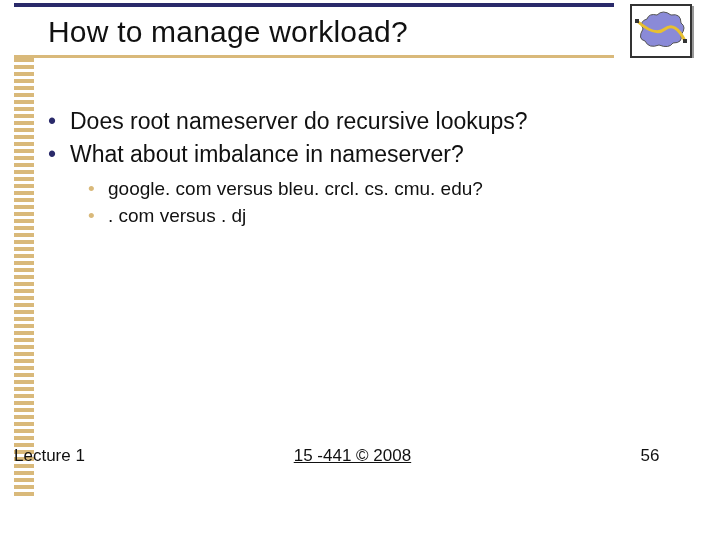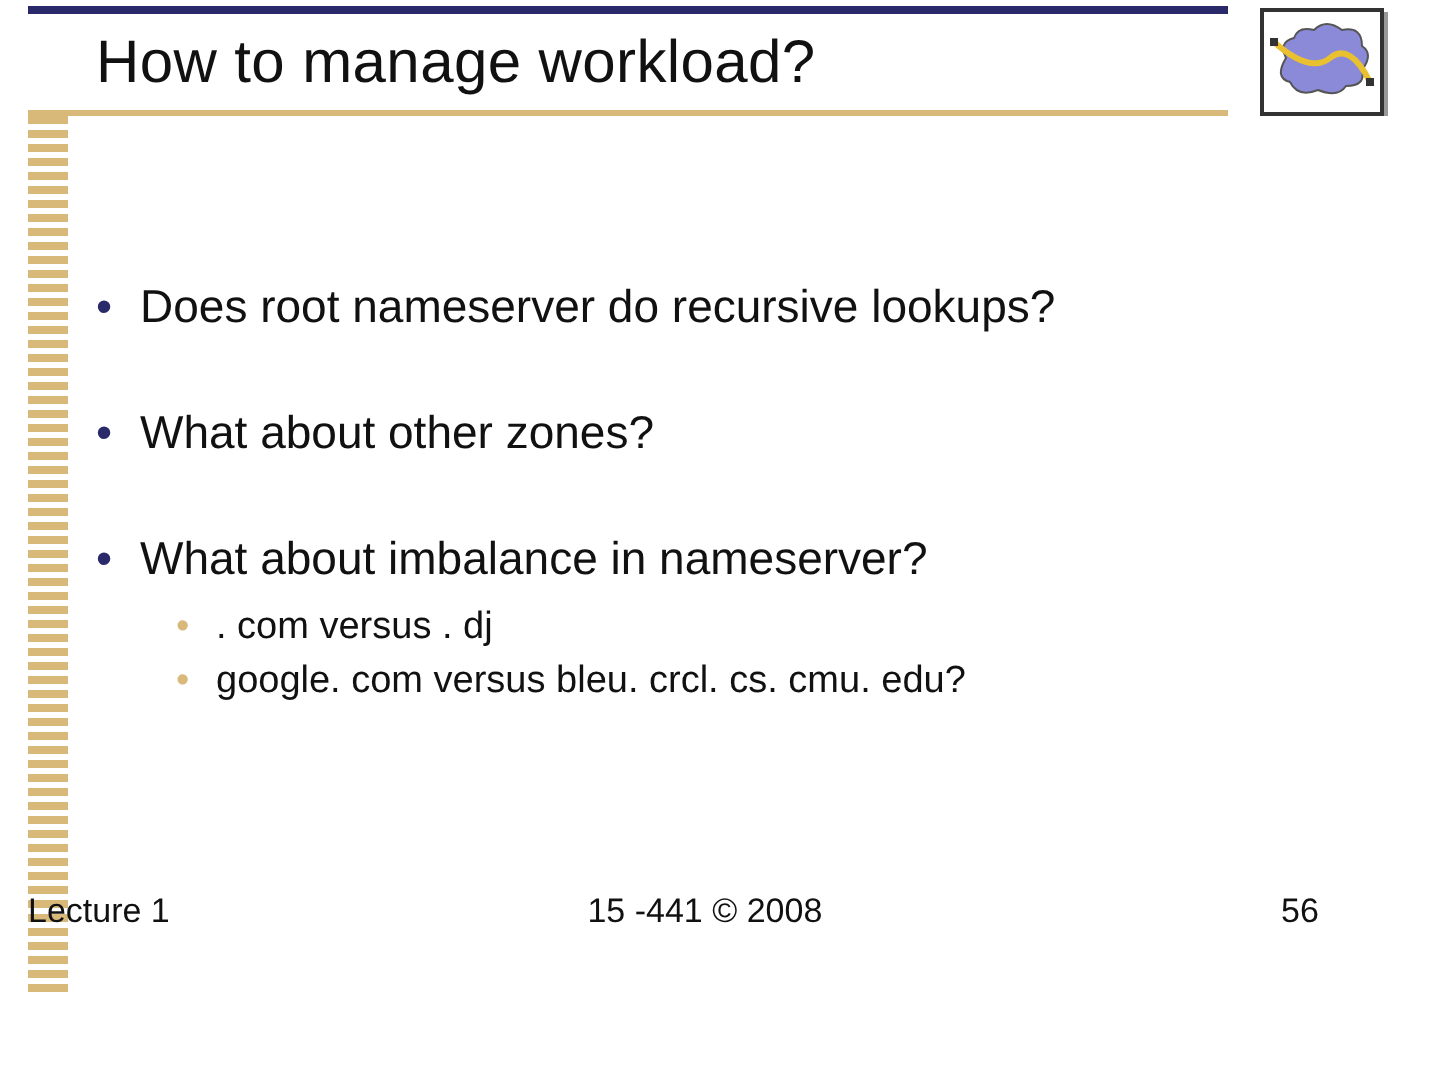--- a/index.html
+++ b/index.html
@@ -83,21 +83,20 @@
     list-style: none;
     padding: 0;
   }
   ul.lvl1 > li {
     position: relative;
     padding-left: 22px;
     font-size: 23px;
     color: #111;
     line-height: 1.35;
     margin-bottom: 2px;
-    margin-top: 32px;
   }
   ul.lvl1 > li::before {
     content: "•";
     position: absolute;
     left: 0;
     top: 0;
     color: #2a2a6a;
     font-size: 23px;
   }
   ul.lvl2 {
@@ -124,21 +123,21 @@
     left: 14px;
     right: 40px;
     bottom: 18px;
     display: flex;
     align-items: center;
     font-size: 17px;
     color: #111;
     z-index: 3;
   }
   .footer .left { flex: 0 0 auto; }
-  .footer .center { flex: 1 1 auto; text-align: center; }
+  .footer .center { flex: 1 1 auto; text-align: center; text-decoration: underline; }
   .footer .right { flex: 0 0 auto; min-width: 60px; text-align: center; }
   .white-mask {
     position: absolute;
     left: 34px;
     top: 58px;
     width: 680px;
     height: 446px;
     background: #fff;
     z-index: 1;
   }
@@ -227,25 +226,24 @@
       <path d="M8 20 Q4 12 12 10 Q14 4 22 6 Q28 0 36 6 Q46 4 46 14 Q52 18 46 26 Q48 34 38 34 Q34 40 24 36 Q14 40 10 32 Q2 30 8 20 Z" fill="#8a8ad8" stroke="#555" stroke-width="1"></path>
       <path d="M2 12 Q20 28 30 20 Q40 12 50 32" fill="none" stroke="#e8c030" stroke-width="3"></path>
       <rect x="0" y="10" width="4" height="4" fill="#333"></rect>
       <rect x="48" y="30" width="4" height="4" fill="#333"></rect>
     </svg>
   </div>
 
   <div class="content">
     <ul class="lvl1">
       <li><span>Does root nameserver do recursive lookups?</span></li>
-      <li><span>What about other zones?</span></li>
       <li><span>What about imbalance in nameserver?</span>
         <ul class="lvl2">
+          <li><span>google. com versus bleu. crcl. cs. cmu. edu?</span></li>
           <li><span>. com versus . dj</span></li>
-          <li><span>google. com versus bleu. crcl. cs. cmu. edu?</span></li>
         </ul>
       </li>
     </ul>
   </div>
 
   <div class="footer">
     <div class="left">Lecture 1</div>
     <div class="center">15 -441 ©  2008</div>
     <div class="right">56</div>
   </div>

